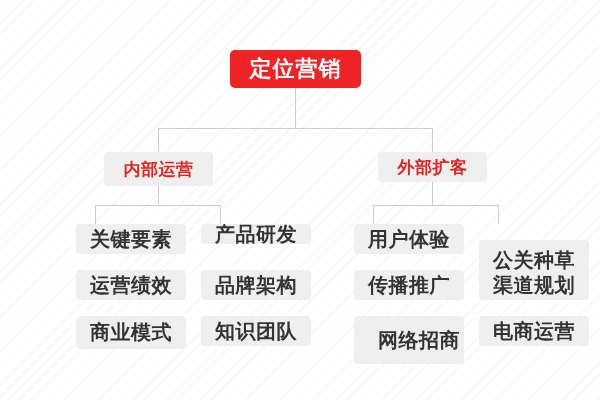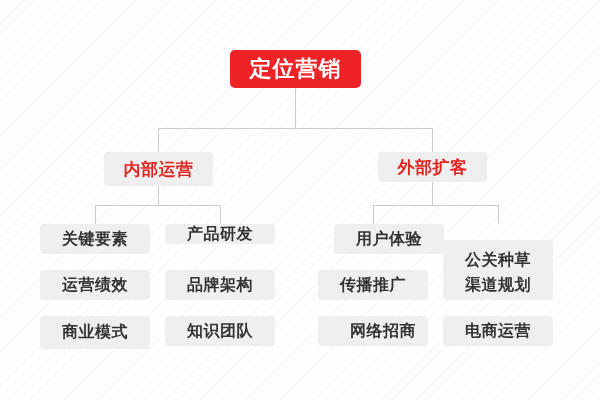--- a/index.html
+++ b/index.html
@@ -61,23 +61,24 @@
     color: #e1241f;
     font-size: 17px;
     font-weight: bold;
     letter-spacing: 0.5px;
   }
 
   .node-leaf {
     background-color: #efefef;
     border-radius: 4px;
     color: #333333;
-    font-size: 16px;
+    font-size: 20px;
     font-weight: bold;
     letter-spacing: 0.5px;
+    margin-left: 36px;
   }
 </style>
 </head>
 <body>
 
 <div id="canvas">
 
   <div class="line v" style="left:295px; top:88px; height:40px;"></div>
 
   <div class="line h" style="left:158px; top:128px; width:275px;"></div>
@@ -106,21 +107,21 @@
   <div class="node node-branch" style="left:378px; top:152px; width:109px; height:30px;">外部扩客</div>
 
   <div class="node node-leaf" style="left:40px; top:224px; width:110px; height:30px;">关键要素</div>
   <div class="node node-leaf" style="left:40px; top:270px; width:110px; height:30px;">运营绩效</div>
   <div class="node node-leaf" style="left:40px; top:316px; width:110px; height:33px;">商业模式</div>
 
   <div class="node node-leaf" style="left:165px; top:224px; width:110px; height:20px;">产品研发</div>
   <div class="node node-leaf" style="left:165px; top:270px; width:110px; height:30px;">品牌架构</div>
   <div class="node node-leaf" style="left:165px; top:316px; width:110px; height:30px;">知识团队</div>
 
-  <div class="node node-leaf" style="left:334px; top:224px; width:110px; height:30px;">用户体验</div>
+  <div class="node node-leaf" style="left:318px; top:224px; width:110px; height:30px;">用户体验</div>
   <div class="node node-leaf" style="left:318px; top:270px; width:110px; height:30px;">传播推广</div>
-  <div class="node node-leaf" style="left:318px; top:316px; width:110px; height:30px;padding-left:20px;">网络招商</div>
+  <div class="node node-leaf" style="left:318px; top:316px; width:110px; height:48px;padding-left:20px;">网络招商</div>
 
   <div class="node node-leaf" style="left:443px; top:240px; width:110px; height:40px;">公关种草</div>
   <div class="node node-leaf" style="left:443px; top:270px; width:110px; height:30px;">渠道规划</div>
   <div class="node node-leaf" style="left:443px; top:316px; width:110px; height:30px;">电商运营</div>
 
 </div>
 
 </body></html>

